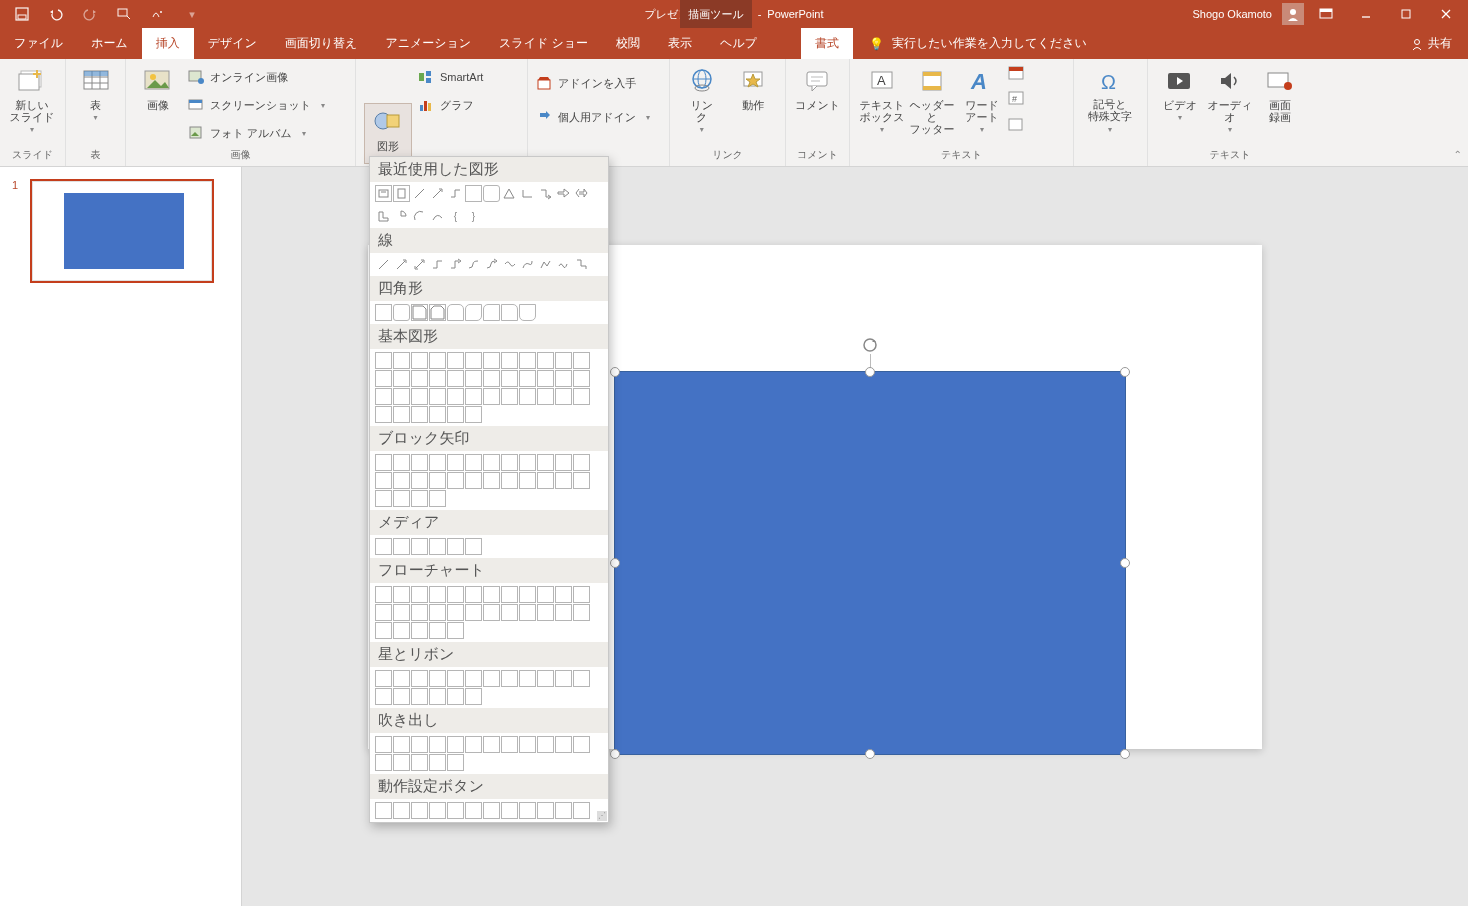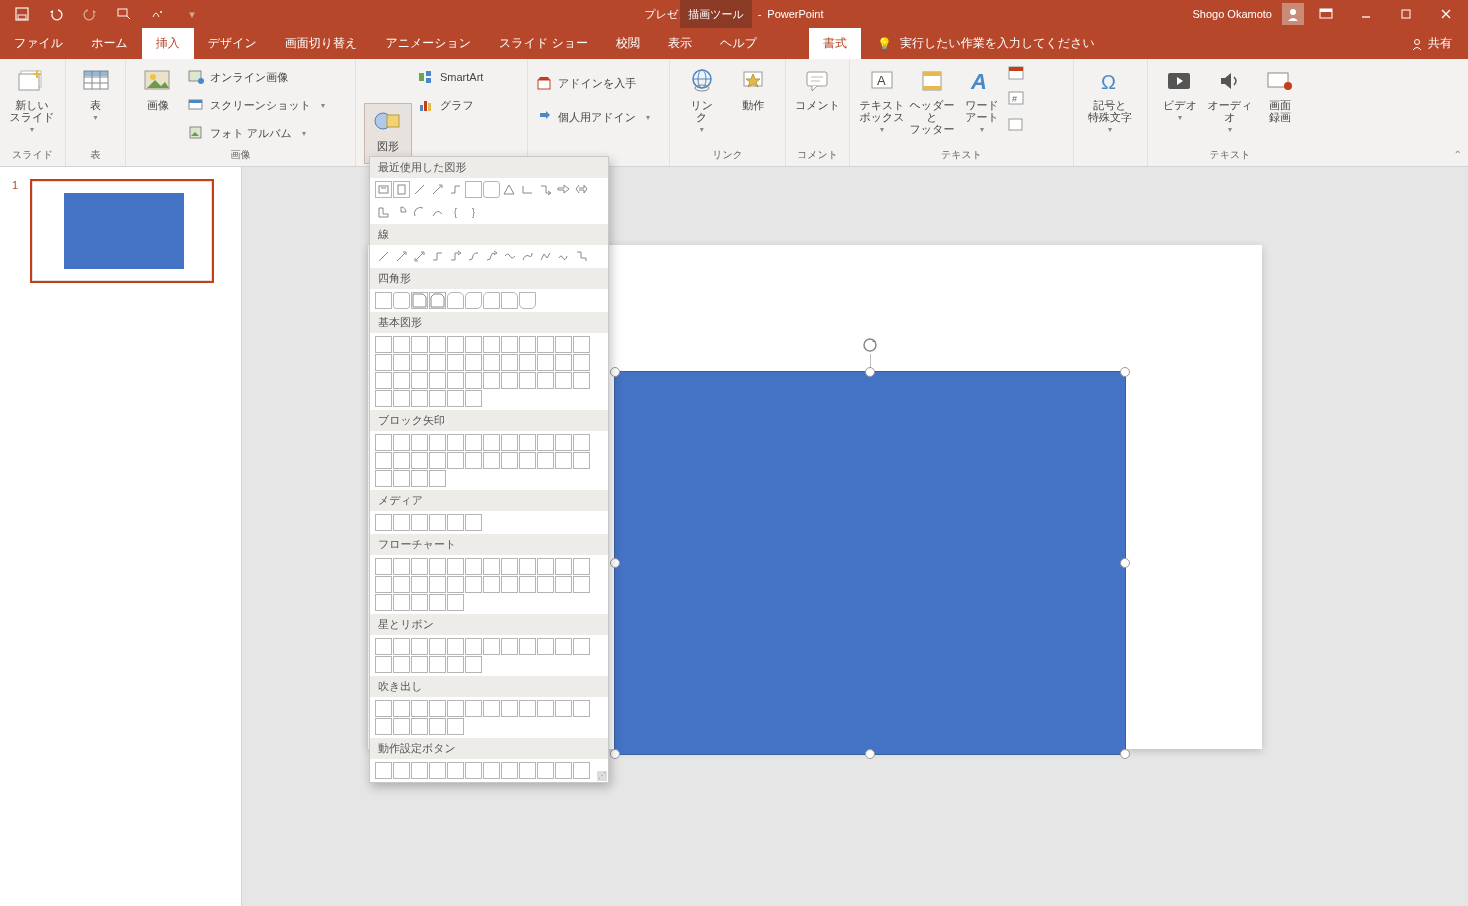--- a/index.html
+++ b/index.html
@@ -13,21 +13,21 @@
 .title-center { position:absolute; left:50%; transform:translateX(-50%); display:flex; align-items:center; gap:6px; }
 .contexttab { position:absolute; left:680px; top:0; width:72px; height:28px; background:#8b3a26; display:flex; align-items:center; justify-content:center; font-size:11px; color:#fff; }
 .title-right { margin-left:auto; display:flex; align-items:center; gap:4px; padding-right:4px; }
 .avatar { width:22px; height:22px; background:#c98a78; display:flex; align-items:center; justify-content:center; }
 .winbtn { width:36px; height:28px; display:flex; align-items:center; justify-content:center; }
 
 
 .tabbar { height:31px; background:#b7472a; display:flex; align-items:stretch; font-size:12px; color:#fff; }
 .tab { padding:0 14px; display:flex; align-items:center; }
 .tab.active { background:#fff; color:#b7472a; }
-.tab.format { background:#fff; color:#b7472a; margin-left:8px; }
+.tab.format { background:#fff; color:#b7472a; margin-left:0; }
 .tellme { display:flex; align-items:center; gap:8px; padding-left:16px; color:#fff; }
 .share { margin-left:auto; padding:0 16px; display:flex; align-items:center; gap:4px;text-align:center; }
 
 
 .ribbon { height:108px; background:#f3f2f1; border-bottom:1px solid #d4d4d4; display:flex; position:relative; }
 .rgroup { border-right:1px solid #e1e1e1; display:flex; flex-direction:column; justify-content:space-between; padding:4px 8px 2px 8px; }
 .rgroup .body { flex:1; display:flex; align-items:flex-start; }
 .rgroup .label { font-size:10px; color:#666; text-align:center; padding:2px 0; }
 .bigbtn { display:flex; flex-direction:column; align-items:center; justify-content:flex-start; width:48px; text-align:center; font-size:11px; color:#444; gap:2px; padding-top:2px; }
 .bigbtn.wide { width:56px; }
@@ -49,21 +49,21 @@
 
 .canvasarea { flex:1; background:#e6e6e6; position:relative; }
 .slide { position:absolute; left:126px; top:78px; width:894px; height:504px; background:#fff; box-shadow:0 2px 8px rgba(0,0,0,.18); }
 .rect { position:absolute; left:246px; top:126px; width:512px; height:384px; background:#4472c4; border:1px solid #38619e; }
 .handle { position:absolute; width:10px; height:10px; border:1px solid #999; background:#fff; border-radius:50%; }
 .rotate { position:absolute; width:18px; height:18px; left:50%; top:-36px; transform:translateX(-50%); color:#888; }
 .rotstem { position:absolute; left:50%; top:-18px; width:1px; height:18px; background:#bbb; }
 
 
 .gallery { position:absolute; left:369px; top:156px; width:240px; background:#fff; border:1px solid #c8c8c8; box-shadow:2px 4px 10px rgba(0,0,0,.25); font-size:11px; color:#444; z-index:100; }
-.gcat { background:#eeece8; padding:3px 8px; font-size:11px; color:#555; }
+.gcat { background:#eeece8; padding:3px 8px; font-size:15px; color:#555; }
 .grow { display:flex; flex-wrap:wrap; padding:3px 5px; gap:1px; }
 .gsh { width:17px; height:17px; border:1px solid #b5b5b5; color:#888; display:flex; align-items:center; justify-content:center; font-size:10px; background:#fff; }
 .gsh.nb { border:none; }
 .gallery .scroll { position:absolute; right:1px; bottom:1px; width:10px; height:10px; background:#ddd; font-size:8px; text-align:center; color:#888; }
 
 svg { display:block; }
 </style>
 </head>
 <body>
 
@@ -421,21 +421,21 @@
   </div>
 
   <div class="rgroup" style="width:74px;">
     <div class="body">
         <div class="bigbtn wide">
           <div class="icon">
             <svg width="26" height="24">
               <text x="4" y="20" font-size="20" fill="#4a88c7" font-family="serif">Ω</text>
             </svg>
           </div>
-          <div class="txt" style="white-space:pre-line;">記号と
+          <div class="txt" style="white-space:pre-line;font-family:Liberation Mono, monospace;">記号と
 特殊文字</div>
           <div style="font-size:8px;color:#888;">▾</div>
         </div>
       </div>
     <div class="label"></div>
   </div>
 
   <div class="rgroup" style="width:164px;border-right:none;">
     <div class="body" style="gap:2px;">
       <div class="bigbtn">

